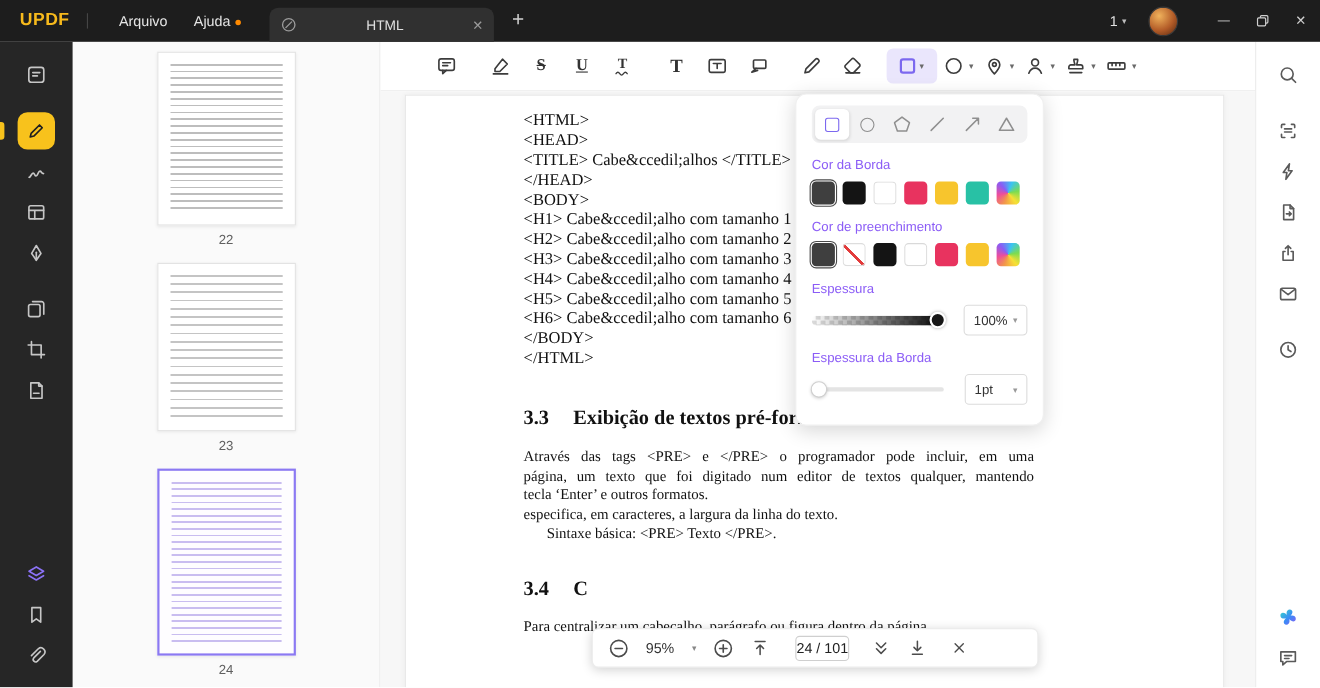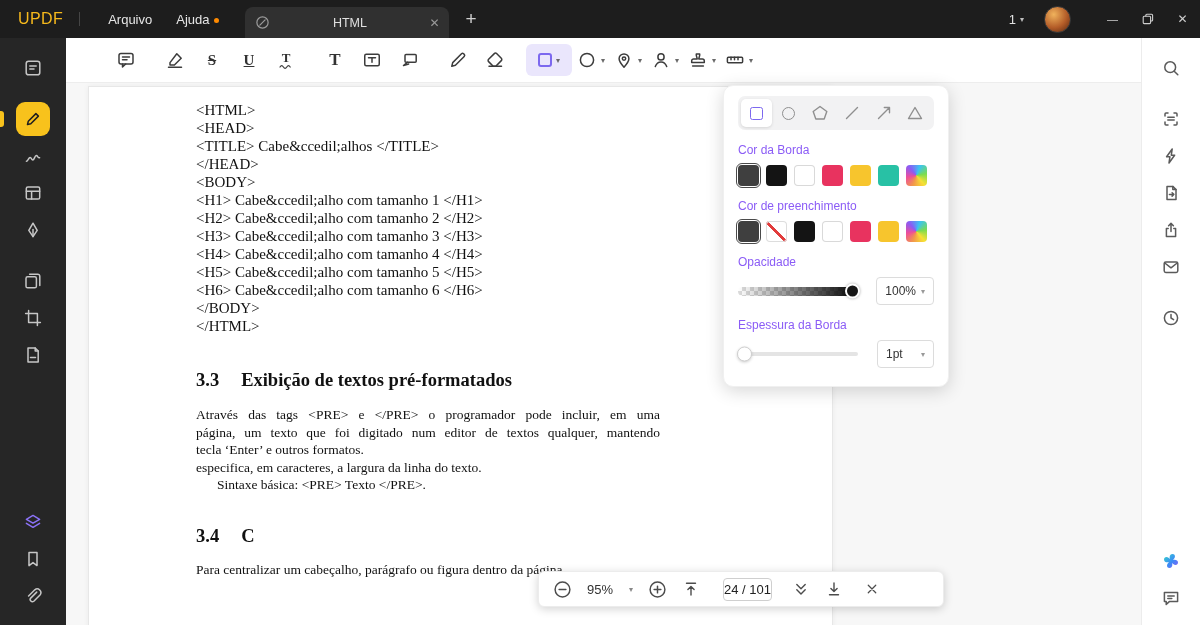--- a/index.html
+++ b/index.html
@@ -1,21 +1,21 @@
 <!DOCTYPE html>
 <html><head>
 <meta charset="utf-8">
 <style>
   *{margin:0;padding:0;box-sizing:border-box}
   html,body{width:1200px;height:625px;overflow:hidden;background:#fff;font-family:"Liberation Sans",sans-serif}
   .app{position:relative;width:1200px;height:625px;background:#fff;overflow:hidden}
 
   
   .titlebar{position:absolute;top:0;left:0;width:1200px;height:38px;background:#1d1d1d;display:flex;align-items:center;color:#ddd;z-index:50}
-  .logo{font-weight:400;font-size:16px;color:#f6b91c;margin-left:18px;letter-spacing:.4px}
+  .logo{font-weight:700;font-size:16px;color:#f6b91c;margin-left:18px;letter-spacing:.4px}
   .tb-sep{width:1px;height:14px;background:#454545;margin:0 16px}
   .menu-item{font-size:13px;color:#e6e6e6;padding:0 12px;position:relative;cursor:default}
   .menu-dot{position:absolute;top:6px;right:2px;width:5px;height:5px;border-radius:50%;background:#ff8a00}
   .tab{margin-left:24px;align-self:flex-end;width:204px;height:31px;background:#303030;border-radius:8px 8px 0 0;display:flex;align-items:center;padding:0 10px;gap:8px}
   .tab-icon{width:15px;height:15px;display:flex}
   .tab-label{flex:1;text-align:center;font-size:12.5px;color:#e0e0e0}
   .tab-close{color:#9a9a9a;font-size:12px}
   .newtab{margin-left:16px;color:#cfcfcf;font-size:19px;font-weight:300}
   .tb-right{margin-left:auto;display:flex;align-items:center}
   .win-count{font-size:13px;color:#e0e0e0;display:flex;align-items:center;gap:4px;margin-right:20px}
@@ -215,20 +215,40 @@
             <path d="M6 3.4h8v13.2l-4-3-4 3z"></path>
           </svg>
       </div>
       <div class="ls-btn">
         <svg viewBox="0 0 20 20" width="20" height="20">
             <path d="M13.7 6.1l-6 6a2.2 2.2 0 0 0 3.1 3.1l6.2-6.2a3.7 3.7 0 0 0-5.2-5.2L5.6 10"></path>
           </svg>
       </div>
     </nav>
 
+    <aside class="thumbs">
+      <div class="tgroup">
+        <div class="thumb t22">
+            <div class="tlines"></div>
+          </div>
+        <div class="pnum">22</div>
+      </div>
+      <div class="tgroup">
+        <div class="thumb t23">
+            <div class="tlines"></div>
+          </div>
+        <div class="pnum">23</div>
+      </div>
+      <div class="tgroup">
+        <div class="thumb t24">
+            <div class="tlines"></div>
+          </div>
+        <div class="pnum">24</div>
+      </div>
+    </aside>
 
     <section class="content">
       <div class="toolbar">
         <div class="tbtn">
           <svg viewBox="0 0 20 20" width="20" height="20">
               <rect x="3" y="3.5" width="14" height="10.5" rx="2"></rect>
               <path d="M6.5 7h7M6.5 9.7h4.5"></path>
               <path d="M6.5 14v3l3.2-3"></path>
             </svg>
         </div>
@@ -464,21 +484,21 @@
     <div class="swatches">
       <span class="sw sel" style="background: rgb(63, 63, 63);"></span>
       <span class="sw none"></span>
       <span class="sw" style="background: rgb(20, 20, 20);"></span>
       <span class="sw whitebdr" style="background: rgb(255, 255, 255);"></span>
       <span class="sw" style="background: rgb(232, 51, 95);"></span>
       <span class="sw" style="background: rgb(247, 197, 45);"></span>
       <span class="sw rainbow"></span>
     </div>
 
-    <div class="plabel">Opacidade</div>
+    <div class="plabel">Espessura</div>
     <div class="poprow">
       <div class="slider-op">
           <span class="knob-op"></span>
         </div>
       <div class="select">
           <span>100%</span>
           <span class="sel-caret">▾</span>
         </div>
     </div>
 

